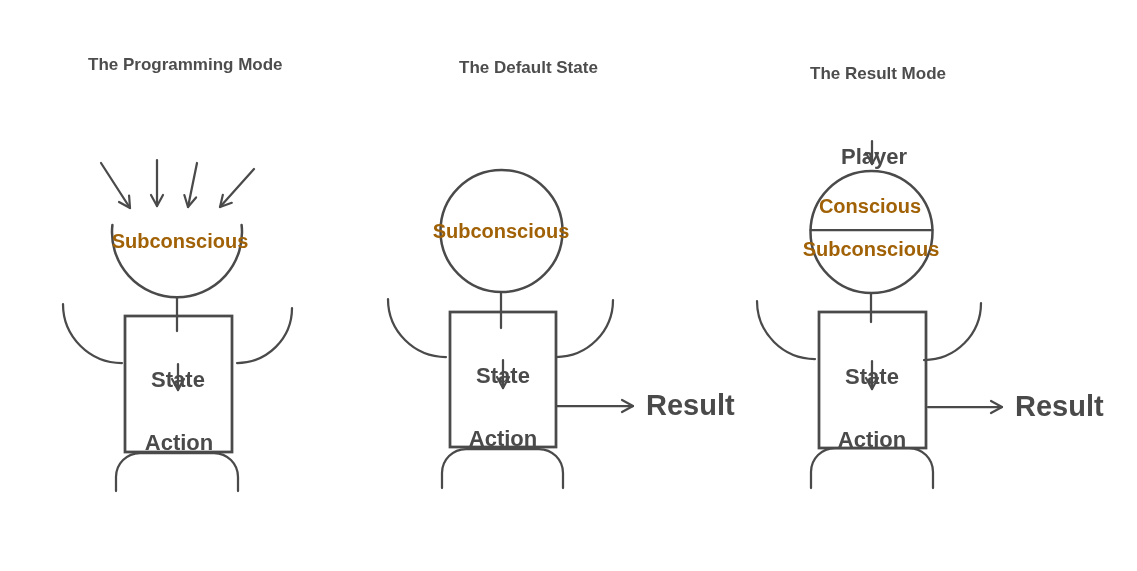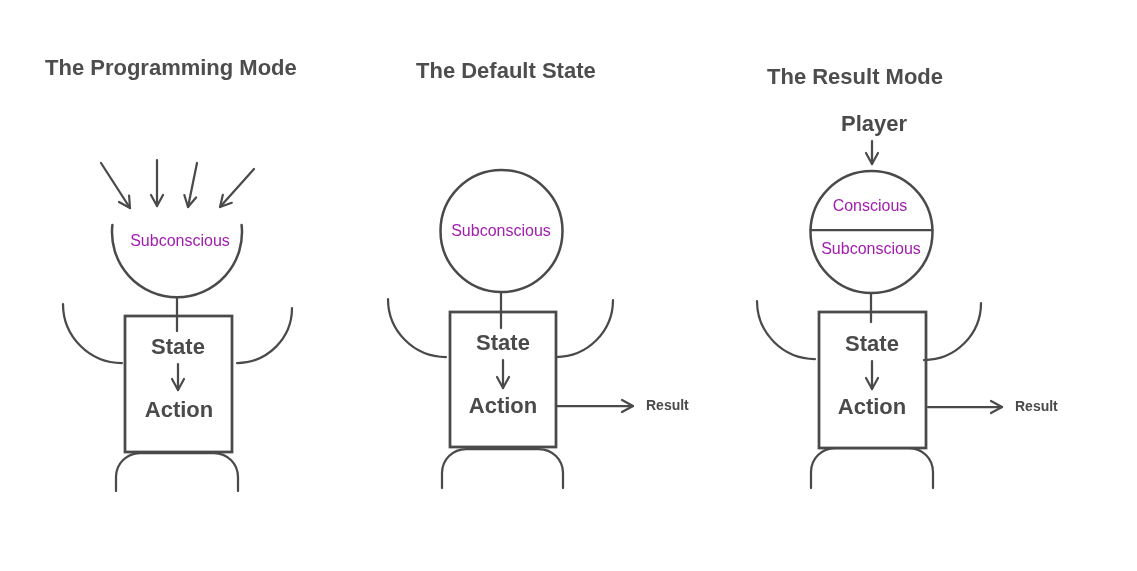--- a/index.html
+++ b/index.html
@@ -6,32 +6,33 @@
   #stage{
     position:relative;
     width:1137px;height:571px;
     background:#ffffff;
     font-family:"Liberation Sans", sans-serif;
     overflow:hidden;
   }
   #linework{position:absolute;left:0;top:0;width:1137px;height:571px;}
   .txt{position:absolute;white-space:nowrap;}
   .title{
-    font-size:22px;font-weight:700;color:#4d4d4d;line-height:1.1;
+    font-size:17px;font-weight:700;color:#4d4d4d;line-height:1.1;margin-left:43px;
   }
   .big-label{
     font-size:22px;font-weight:700;color:#4a4a4a;line-height:1.1;
     transform:translate(-50%,-50%);
+    margin-top:33px;
   }
   .small-label{
-    font-size:16px;font-weight:400;color:#a21caf;line-height:1.1;
+    font-size:20px;font-weight:700;color:#a16207;line-height:1.1;
     transform:translate(-50%,-50%);
   }
   .result-label{
-    font-size:14px;font-weight:700;color:#4a4a4a;line-height:1.1;
+    font-size:29px;font-weight:700;color:#4a4a4a;line-height:1.1;
     transform:translateY(-50%);
   }
 </style>
 </head>
 <body>
 
 <div id="stage">
 
   <svg id="linework" viewBox="0 0 1137 571" xmlns="http://www.w3.org/2000/svg">
     <defs>

